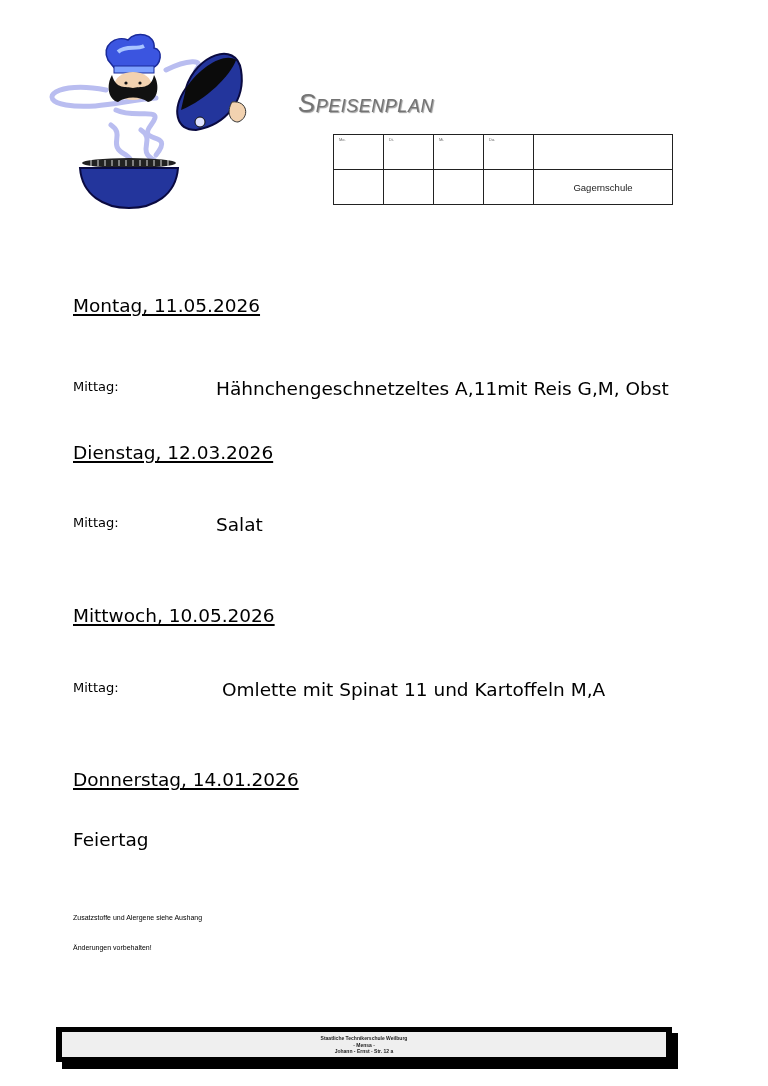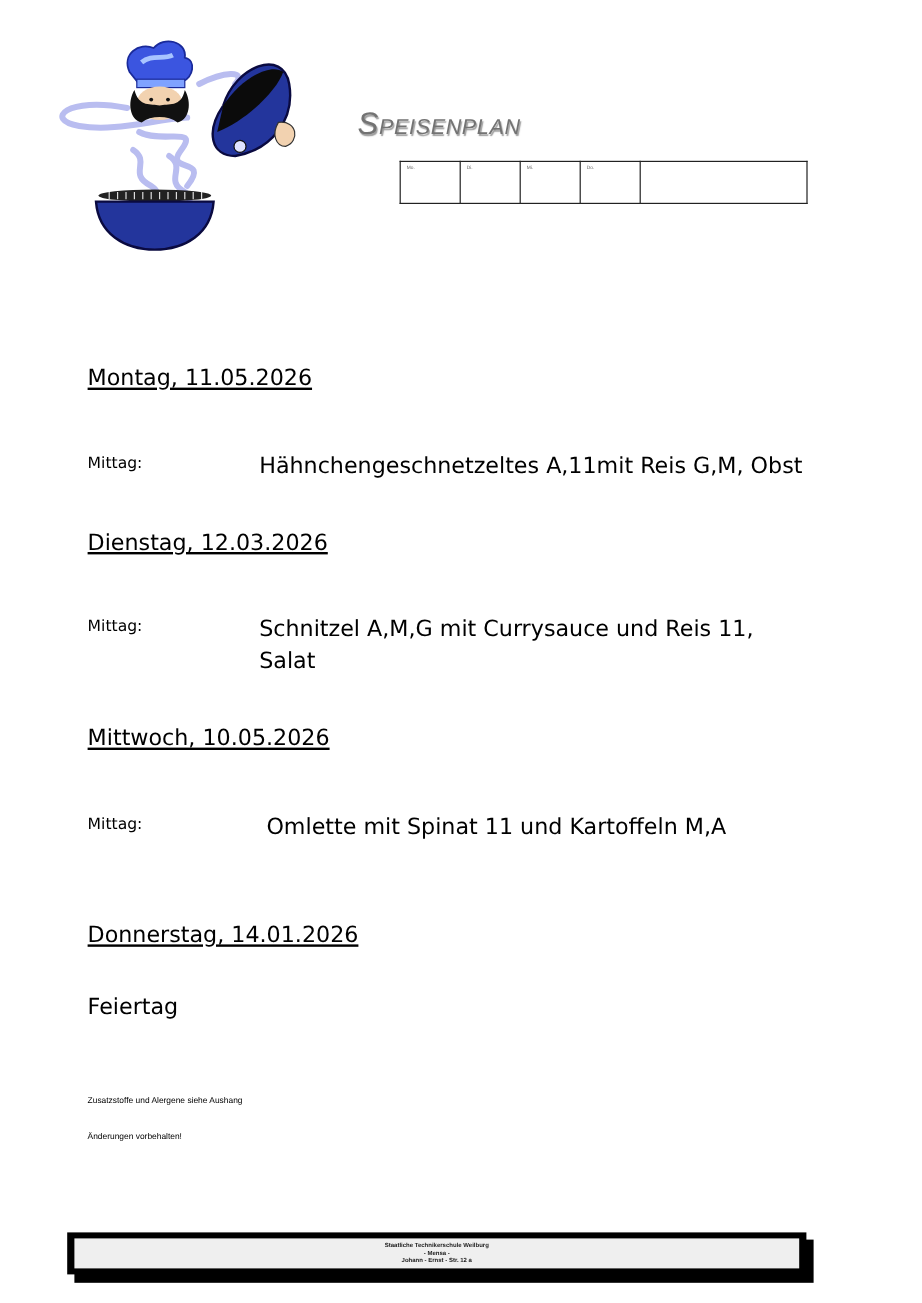--- a/index.html
+++ b/index.html
@@ -101,31 +101,37 @@
           <span class="daylbl">Di.</span>
         </td>
     <td class="day">
           <span class="daylbl">Mi.</span>
         </td>
     <td class="day">
           <span class="daylbl">Do.</span>
         </td>
     <td class="name"></td>
   </tr>
+  <tr class="r2">
+    <td class="day"></td>
+    <td class="day"></td>
+    <td class="day"></td>
+    <td class="day"></td>
+    <td class="name">Gagernschule</td>
+  </tr>
 </tbody>
   </table>
 
-<div class="abs date" style="top:305px">Montag, 11.05.2026</div>
+<div class="abs date" style="top:295px">Montag, 11.05.2026</div>
 <div class="abs meal-label" style="top:379px">Mittag:</div>
 <div class="abs meal-text" style="top:375px">Hähnchengeschnetzeltes A,11mit Reis G,M, Obst</div>
 
 <div class="abs date" style="top:442px">Dienstag, 12.03.2026</div>
 <div class="abs meal-label" style="top:515px">Mittag:</div>
 <div class="abs meal-text" style="top:511px">
-  <div>Schnitzel A,M,G mit Currysauce und Reis 11,</div>
   <div>Salat</div>
 </div>
 
 <div class="abs date" style="top:605px">Mittwoch, 10.05.2026</div>
 <div class="abs meal-label" style="top:680px">Mittag:</div>
 <div class="abs meal-text" style="top:676px; left:206px">Omlette mit Spinat 11 und Kartoffeln M,A</div>
 
 <div class="abs date" style="top:769px">Donnerstag, 14.01.2026</div>
 <div class="abs holiday" style="top:829px">Feiertag</div>
 

